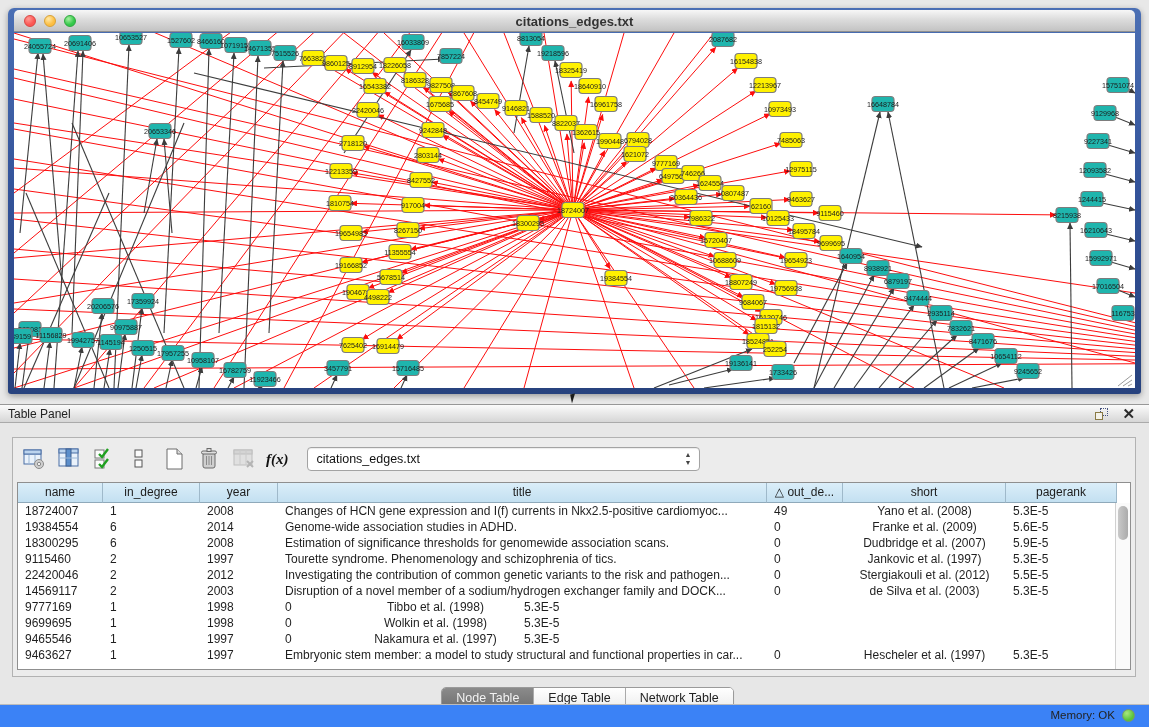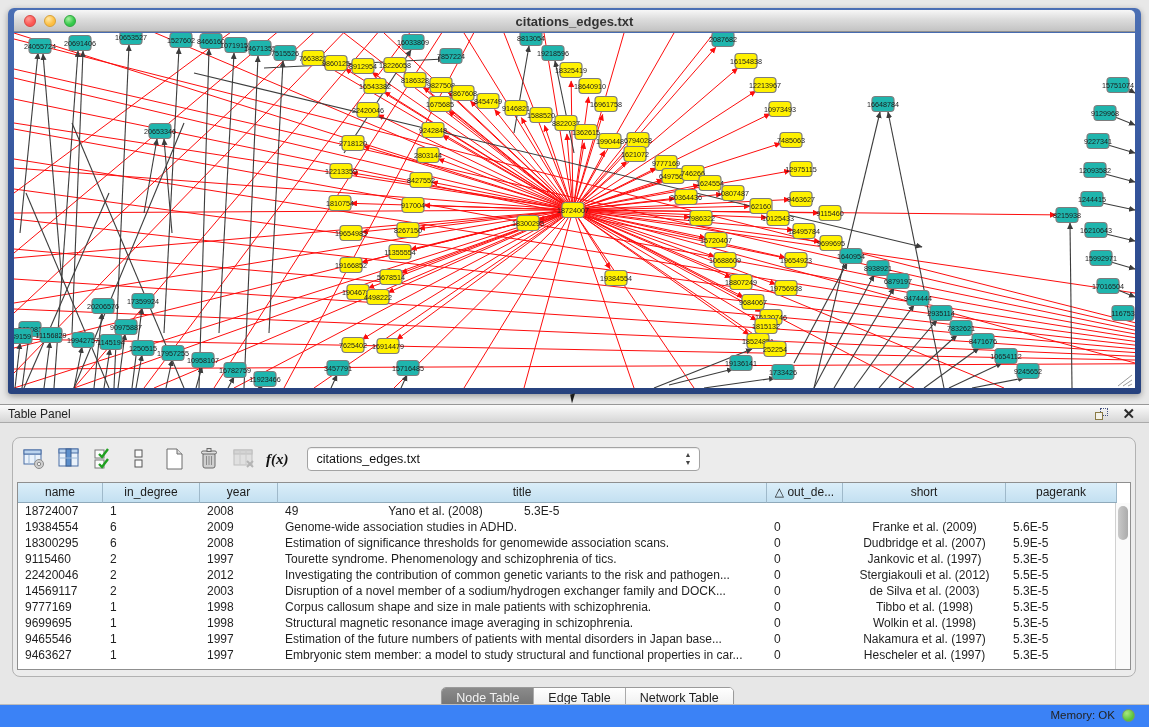--- a/index.html
+++ b/index.html
@@ -44,21 +44,21 @@
     border-top:1px solid #979797; border-bottom:1px solid #aaaaaa;padding-left:28px;
   }
   .tp-title { position:absolute; left:8px; top:2px; font-size:12px; color:#222; }
   .tp-float { position:absolute; right:40px; top:3px; width:14px; height:13px; cursor:pointer; }
   .tp-float .sq-back  { position:absolute; left:5px; top:0; width:8px; height:8px; border:1.5px dotted #44517e; }
   .tp-float .sq-front { position:absolute; left:0; top:4px; width:8px; height:8px; border:1.5px solid #8a7a45; background:#f4f2ea; }
   .tp-close { position:absolute; right:14px; top:0px; font-size:15px; font-weight:bold; color:#2b2b2b; cursor:pointer; }
   .tp-body { position:absolute; left:0; top:423px; width:1149px; height:281px; background:#e7e7e7; }
   .tp-container {
     position:absolute; left:12px; top:14px; width:1124px; height:240px;
-    background:#ececec; border:1px solid #b2b2b2; border-radius:8px;
+    background:#ececec; border:1px solid #b2b2b2; border-radius:0;
   }
   .toolbar { position:absolute; left:8px; top:6px; height:30px; display:flex; align-items:center; }
   .tool { width:26px; height:26px; margin-right:9px; display:flex; align-items:center; justify-content:center; cursor:pointer; }
   .tool svg { display:block; }
   .fx { font-family:"Liberation Serif", serif; font-style:italic; font-weight:bold; font-size:15px; color:#111; margin-right:10px; cursor:pointer; }
   .table-select {
     position:relative; width:393px; height:24px; background:#ffffff;
     border:1px solid #a3a3a3; border-radius:4px; margin-left:8px;
     font-size:12.5px; color:#111; line-height:22px; padding-left:9px; cursor:pointer;
     box-shadow:inset 0 1px 1px rgba(0,0,0,.08);
@@ -894,28 +894,29 @@
           <div class="th c3">title</div>
           <div class="th c4">△ out_de...</div>
           <div class="th c5">short</div>
           <div class="th c6">pagerank</div>
         </div>
       <div id="tbody">
           <div class="trow">
             <div class="td c0">18724007</div>
             <div class="td c1">1</div>
             <div class="td c2">2008</div>
+            <div class="td c3">Changes of HCN gene expression and I(f) currents in Nkx2.5-positive cardiomyoc...</div>
             <div class="td c4">49</div>
             <div class="td c5">Yano et al. (2008)</div>
             <div class="td c6">5.3E-5</div>
           </div>
           <div class="trow">
             <div class="td c0">19384554</div>
             <div class="td c1">6</div>
-            <div class="td c2">2009</div>
+            <div class="td c2">2014</div>
             <div class="td c3">Genome-wide association studies in ADHD.</div>
             <div class="td c4">0</div>
             <div class="td c5">Franke et al. (2009)</div>
             <div class="td c6">5.6E-5</div>
           </div>
           <div class="trow">
             <div class="td c0">18300295</div>
             <div class="td c1">6</div>
             <div class="td c2">2008</div>
             <div class="td c3">Estimation of significance thresholds for genomewide association scans.</div>
@@ -947,39 +948,36 @@
             <div class="td c2">2003</div>
             <div class="td c3">Disruption of a novel member of a sodium/hydrogen exchanger family and DOCK...</div>
             <div class="td c4">0</div>
             <div class="td c5">de Silva et al. (2003)</div>
             <div class="td c6">5.3E-5</div>
           </div>
           <div class="trow">
             <div class="td c0">9777169</div>
             <div class="td c1">1</div>
             <div class="td c2">1998</div>
-            <div class="td c3">Corpus callosum shape and size in male patients with schizophrenia.</div>
             <div class="td c4">0</div>
             <div class="td c5">Tibbo et al. (1998)</div>
             <div class="td c6">5.3E-5</div>
           </div>
           <div class="trow">
             <div class="td c0">9699695</div>
             <div class="td c1">1</div>
             <div class="td c2">1998</div>
-            <div class="td c3">Structural magnetic resonance image averaging in schizophrenia.</div>
             <div class="td c4">0</div>
             <div class="td c5">Wolkin et al. (1998)</div>
             <div class="td c6">5.3E-5</div>
           </div>
           <div class="trow">
             <div class="td c0">9465546</div>
             <div class="td c1">1</div>
             <div class="td c2">1997</div>
-            <div class="td c3">Estimation of the future numbers of patients with mental disorders in Japan base...</div>
             <div class="td c4">0</div>
             <div class="td c5">Nakamura et al. (1997)</div>
             <div class="td c6">5.3E-5</div>
           </div>
           <div class="trow">
             <div class="td c0">9463627</div>
             <div class="td c1">1</div>
             <div class="td c2">1997</div>
             <div class="td c3">Embryonic stem member: a model to study structural and functional properties in car...</div>
             <div class="td c4">0</div>

